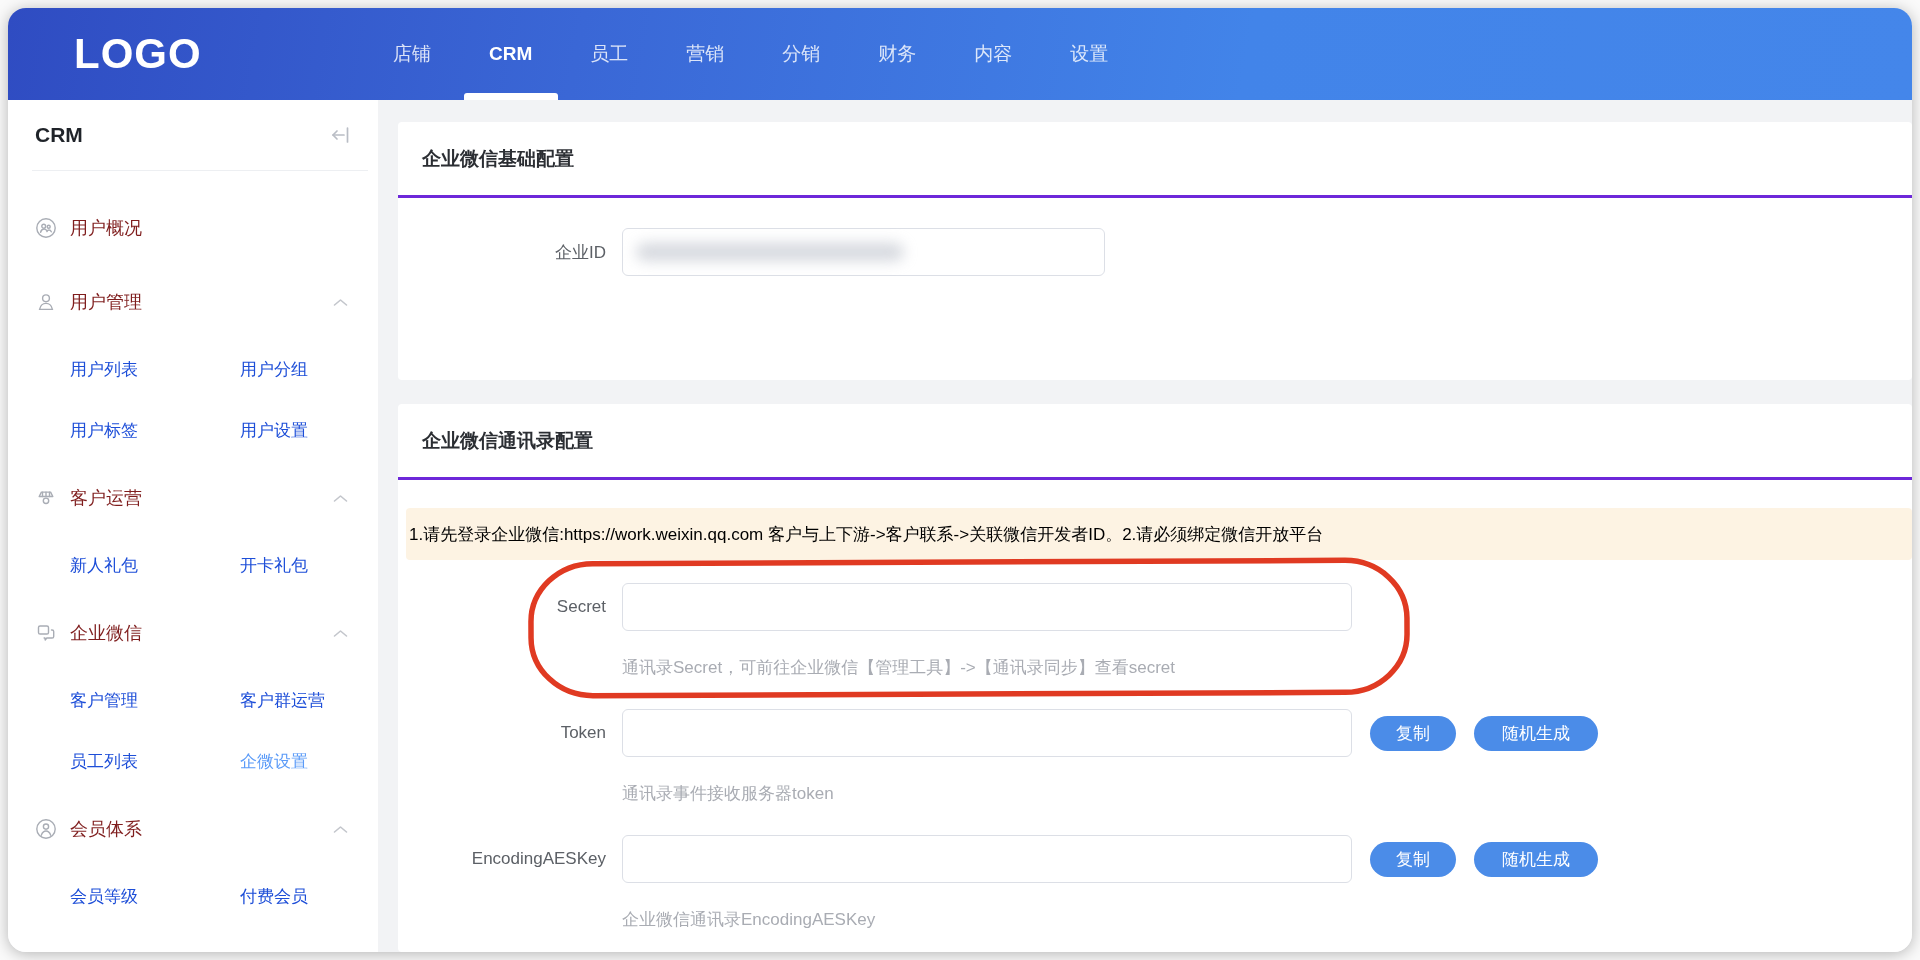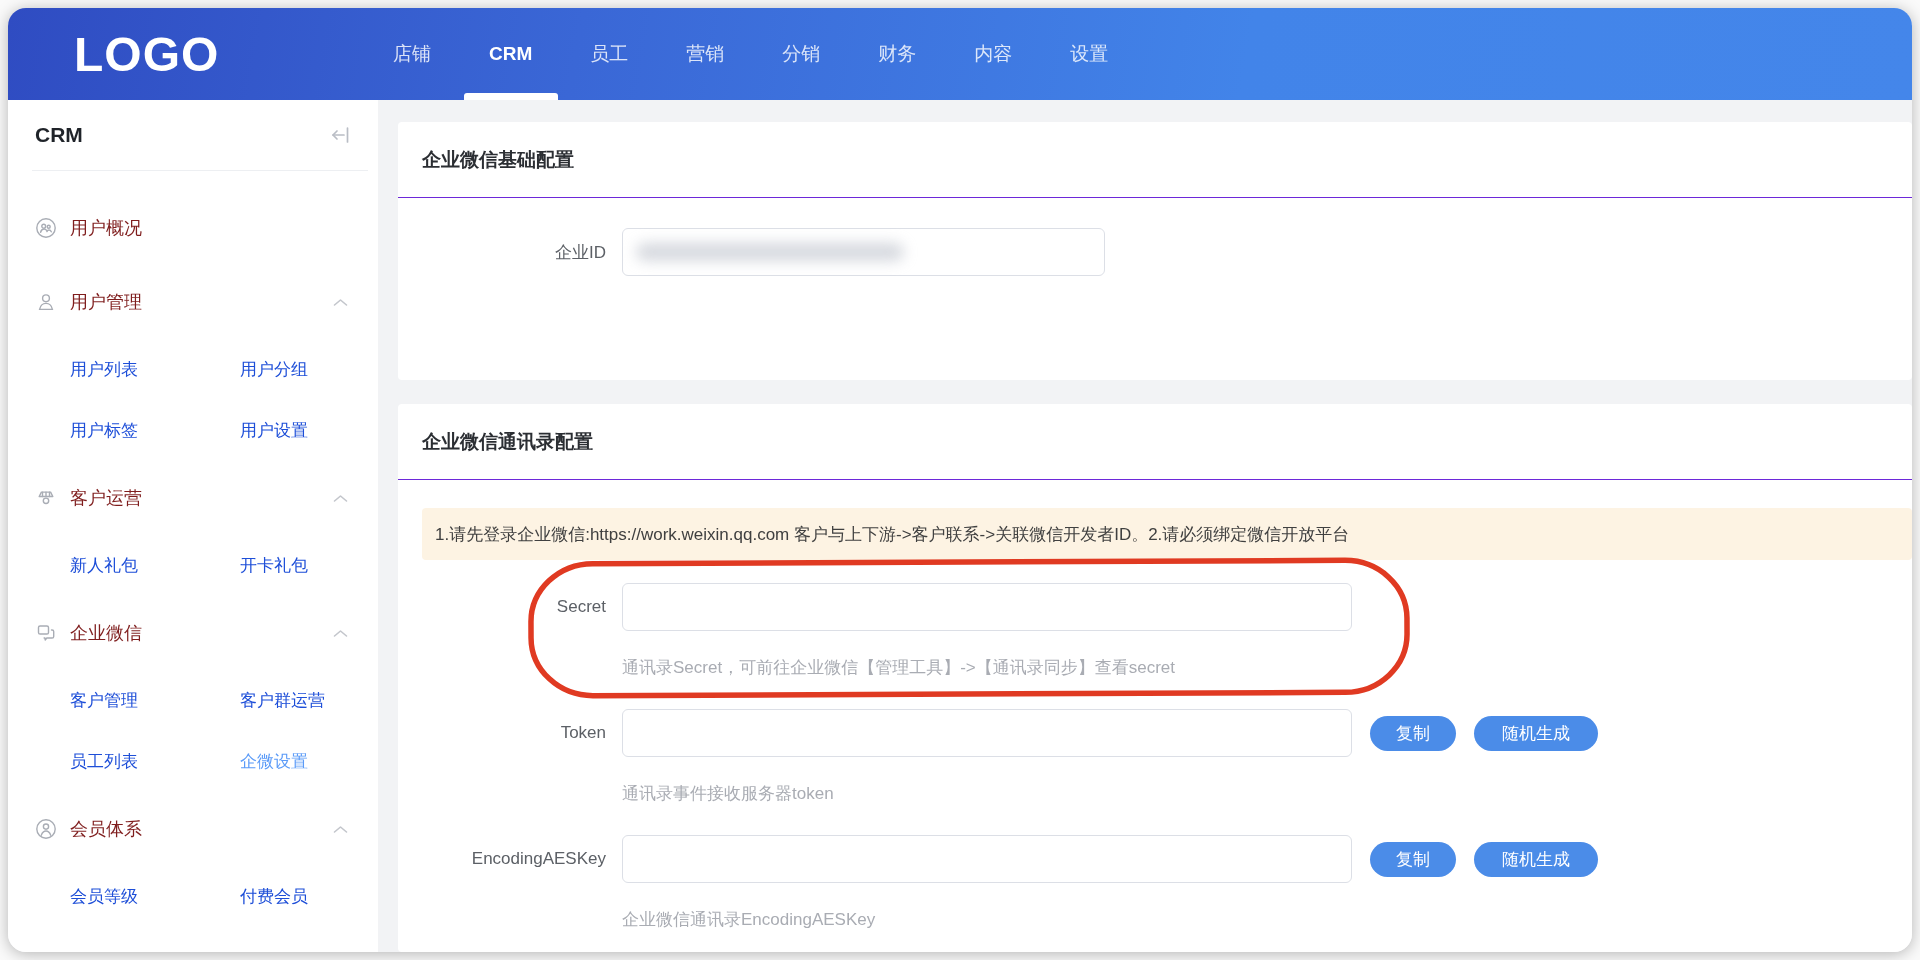--- a/index.html
+++ b/index.html
@@ -13,21 +13,21 @@
   .window {
     position: absolute; top: 8px; left: 8px; right: 8px; bottom: 8px;
     border-radius: 18px; overflow: hidden; background: #f2f3f5;
     box-shadow: 0 2px 16px rgba(0,0,0,.28);
   }
   
   .topnav {
     height: 92px; display: flex; align-items: center; color: #fff;
     background: linear-gradient(100deg, #2f4cc2 0%, #3a67d6 30%, #4284e9 65%, #4486ea 100%);
   }
-  .logo { margin-left: 66px; width: 250px; font-size: 48px; font-weight: bold; letter-spacing: 1px; flex-shrink: 0; }
+  .logo { margin-left: 66px; width: 250px; font-size: 42px; font-weight: bold; letter-spacing: 1px; flex-shrink: 0; }
   .nav-items { display: flex; height: 100%; align-items: flex-start; margin-left: 40px; }
   .nav-item {
     position: relative; height: 100%; display: flex; align-items: center;
     padding: 0 29px; font-size: 19px; color: rgba(255,255,255,.82); cursor: pointer; white-space: nowrap;
   }
   .nav-item.active { color: #fff; font-weight: bold; }
   .nav-underline {
     position: absolute; bottom: 0; left: 50%; transform: translateX(-50%);
     width: 94px; height: 7px; background: #fff; border-radius: 3px 3px 0 0;
   }
@@ -46,40 +46,40 @@
   .m-subrow { height: 61px; display: grid; grid-template-columns: 170px 1fr; align-items: center; padding-left: 62px; }
   .m-sub { font-size: 17px; color: #1d4ed8; cursor: pointer; }
   .m-sub.active { color: #5b9bf8; }
   
   .main { flex: 1; padding: 22px 0 0 20px; display: flex; flex-direction: column; min-width: 0; }
   .card { background: #fff; border-radius: 4px; }
   .card1 { height: 258px; flex-shrink: 0; overflow: hidden; }
   .card2 { margin-top: 24px; flex: 1; position: relative; overflow: hidden; }
   .card-head {
     height: 76px; display: flex; align-items: center; padding-left: 24px;
-    font-size: 19px; font-weight: bold; color: #2b2e33; border-bottom: 1px solid #6d28d9;
+    font-size: 19px; font-weight: bold; color: #2b2e33; border-bottom: 3px solid #6d28d9;
   }
   .frow { display: flex; align-items: center; }
   .flabel { width: 224px; text-align: right; padding-right: 16px; font-size: 17px; color: #5c6066; flex-shrink: 0; white-space: nowrap; }
   .tinput {
     height: 48px; border: 1px solid #dcdfe6; border-radius: 6px; background: #fff;
     font-size: 16px; color: #333; padding: 0 14px; outline: none;
     font-family: "Liberation Sans", "DejaVu Sans", sans-serif;
   }
   .w-short { width: 483px; }
   .w-long { width: 730px; }
   .input-wrap { position: relative; display: flex; }
   .redact {
     position: absolute; left: 14px; top: 15px; width: 268px; height: 18px;
     background: #b4b9c4; opacity: .55; filter: blur(7px); border-radius: 9px; pointer-events: none;
   }
   .fhelp { font-size: 17px; color: #a9acb3; margin-left: 224px; line-height: 22px; }
   .notice {
-    margin: 28px 0 0 24px; height: 52px; background: #fdf3e3; border-radius: 4px;
-    display: flex; align-items: center; padding-left: 13px; font-size: 17px; color: #404040; white-space: nowrap;
+    margin: 28px 0 0 8px; height: 52px; background: #fdf3e3; border-radius: 4px;
+    display: flex; align-items: center; padding-left: 3px; font-size: 17px; color: #000000; white-space: nowrap;
   }
   .btn {
     height: 35px; margin-left: 18px; border: none; border-radius: 18px;
     background: #4b8ce8; color: #fff; font-size: 17px; cursor: pointer; flex-shrink: 0;
     font-family: "Liberation Sans", "DejaVu Sans", sans-serif;
   }
   .btn-copy { width: 86px; }
   .btn-rand { width: 124px; }
   .mt23 { margin-top: 23px; } .mt26 { margin-top: 26px; } .mt30 { margin-top: 30px; }
   .annotation { position: absolute; left: 126px; top: 151px; width: 890px; height: 146px; pointer-events: none; transform: rotate(-0.25deg); }

